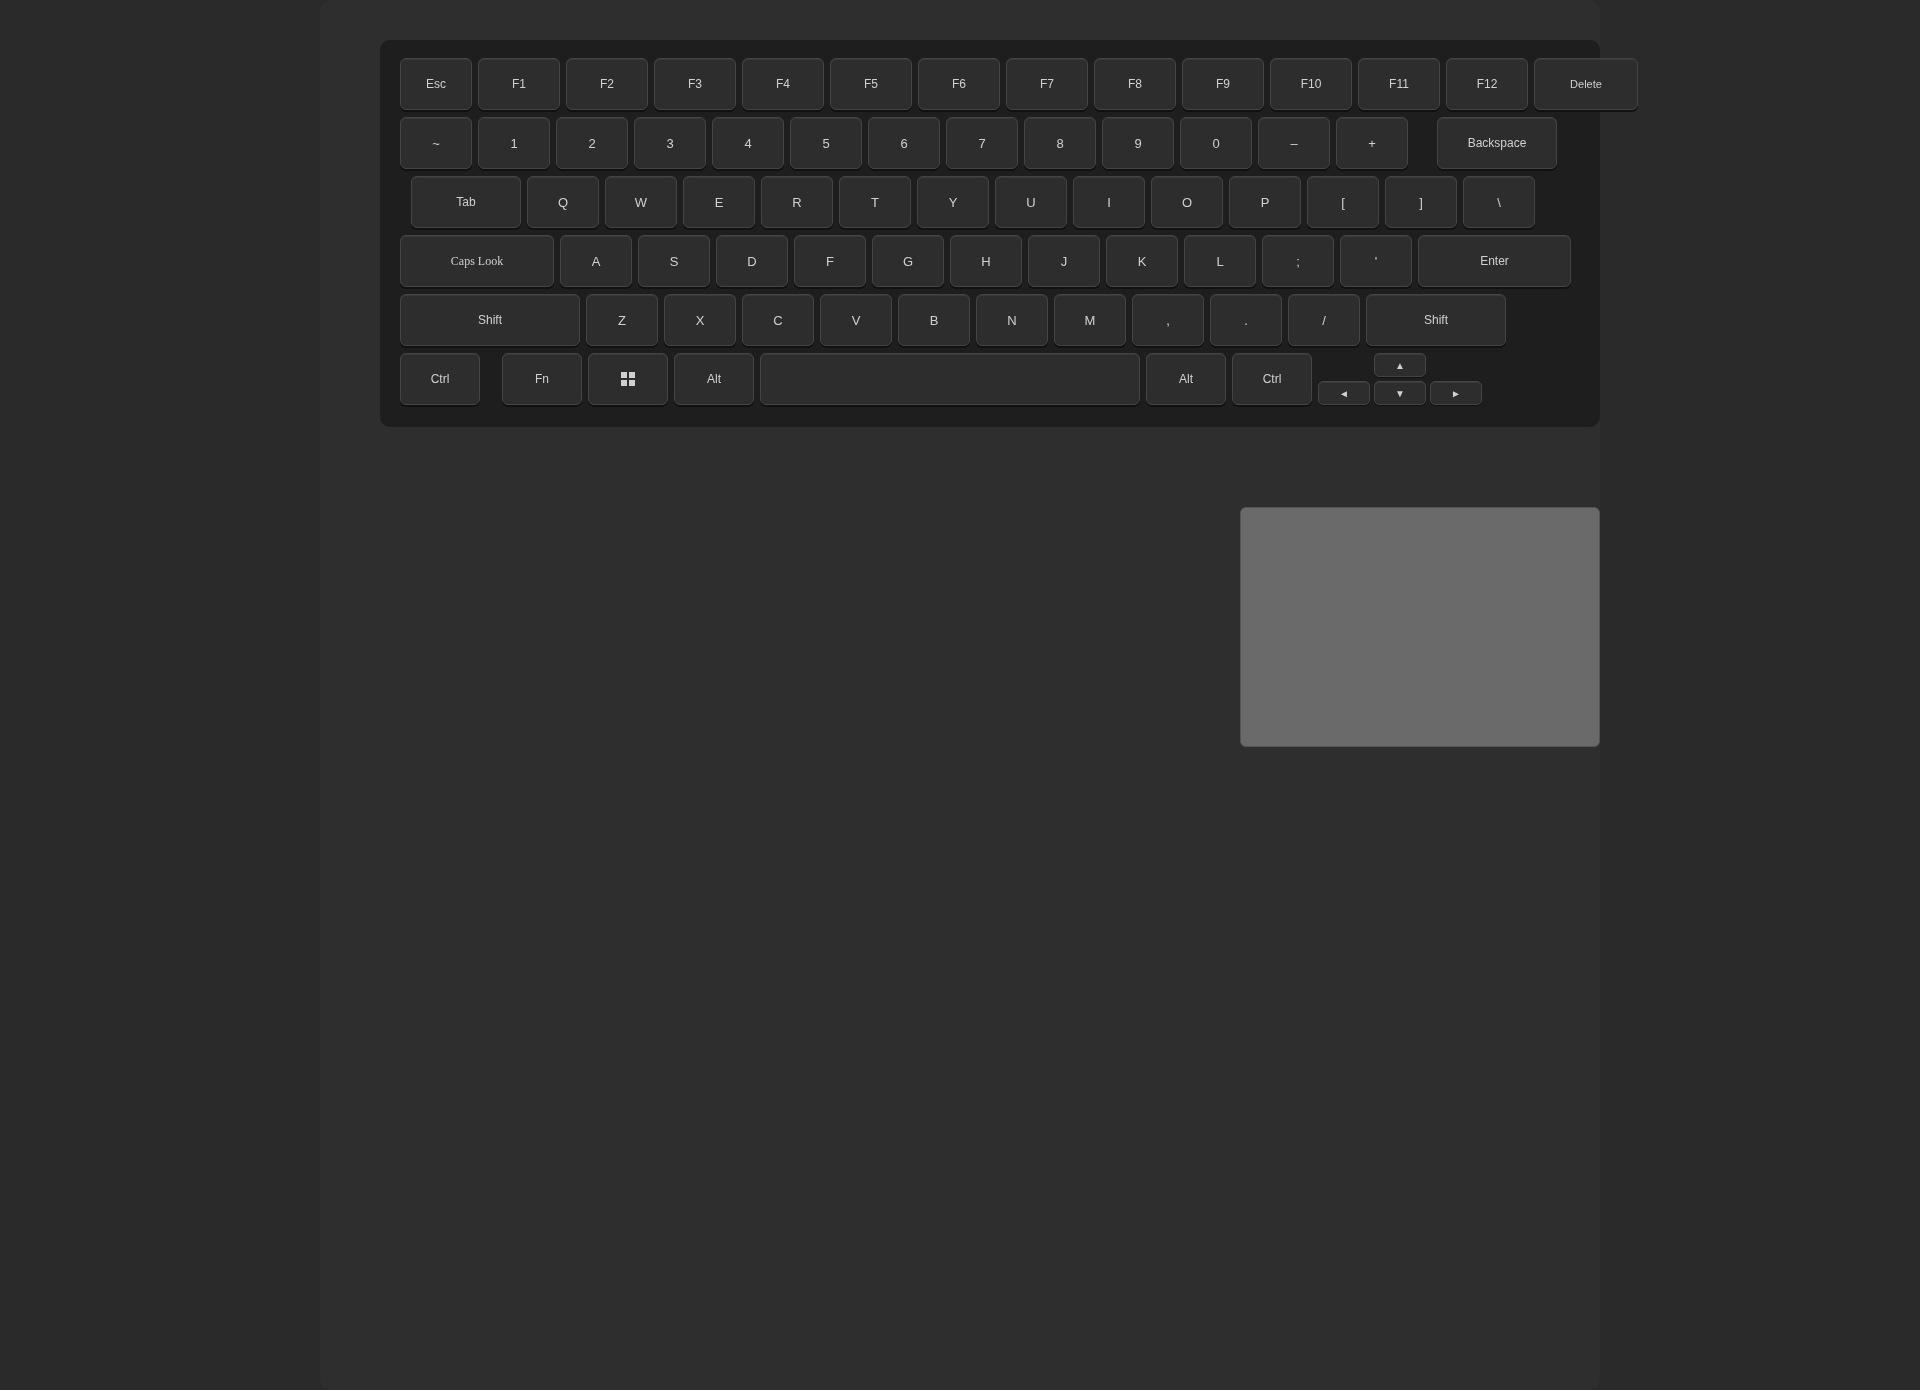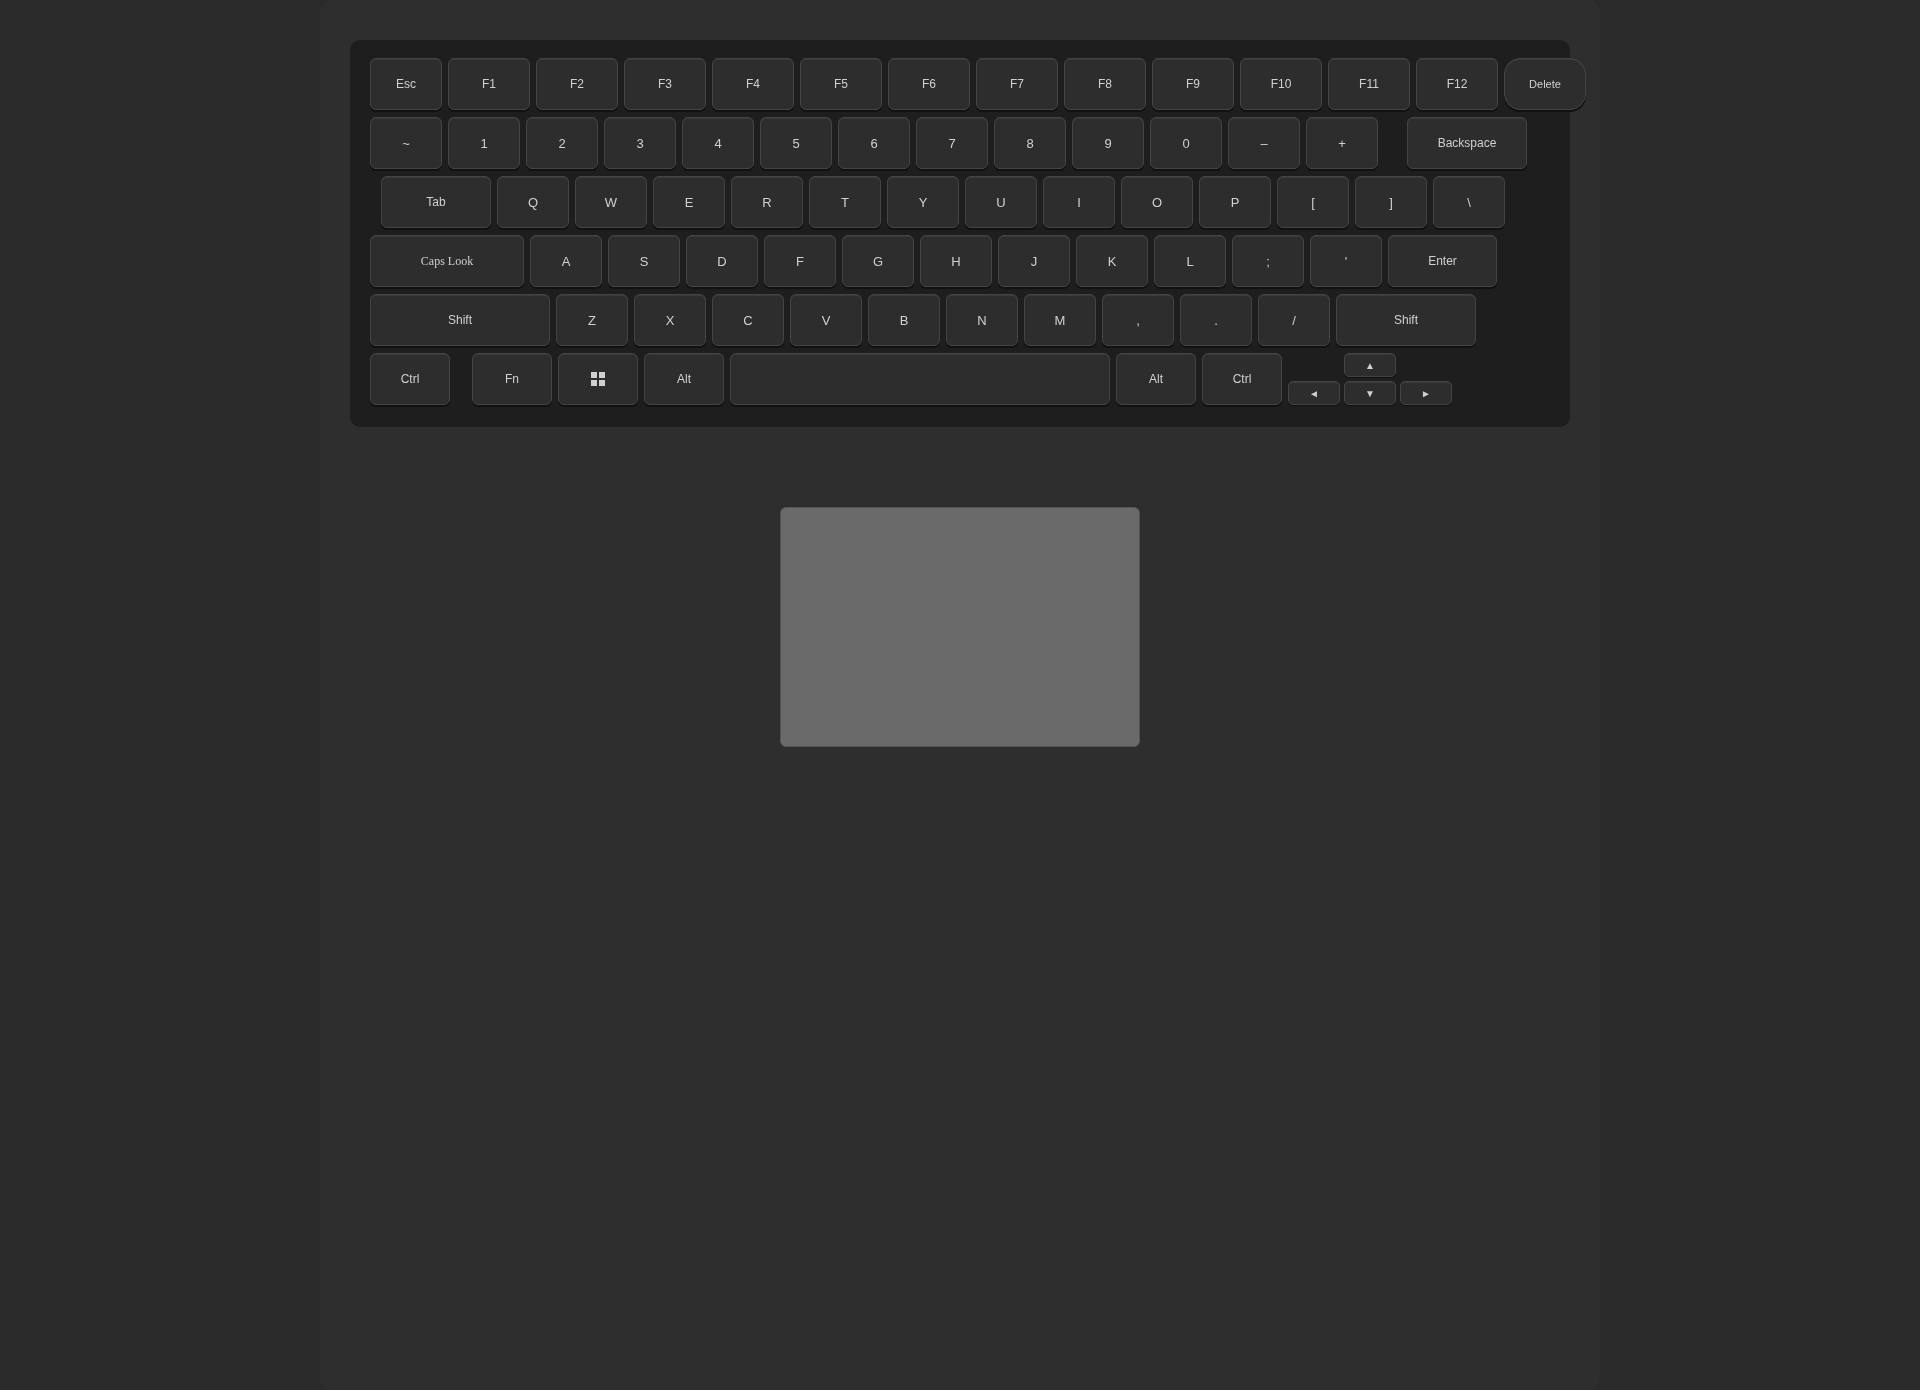--- a/index.html
+++ b/index.html
@@ -14,21 +14,21 @@
       overflow: hidden;
     }
 
     .laptop-body {
       width: 1280px;
       height: 1390px;
       background-color: #2e2e2e;
       border-radius: 12px;
       display: flex;
       flex-direction: column;
-      align-items: center;
+      align-items: flex-end;
       padding-top: 40px;
     }
 
     .keyboard-area {
       width: 1220px;
       background-color: #1e1e1e;
       border-radius: 10px;
       padding: 18px 20px 22px 20px;
       display: flex;
       flex-direction: column;
@@ -54,34 +54,34 @@
       height: 52px;
       cursor: pointer;
       user-select: none;
       box-shadow: 0 2px 0 #111, inset 0 1px 0 #3a3a3a;
       flex-shrink: 0;
     }
 
     
     .key-esc { width: 72px; font-size: 12px; }
     .key-f { width: 82px; font-size: 12px; }
-    .key-delete { width: 82px; font-size: 11px; border-radius: 16px; }
+    .key-delete { width: 104px; font-size: 11px; }
 
     
     .key-std { width: 72px; }
     .key-backspace { width: 120px; font-size: 12px; margin-left: 23px; }
     .key-tilde { width: 72px; }
 
     
     .key-tab { width: 110px; font-size: 12px; margin-left: 11px; }
     .key-backslash { width: 72px; }
 
     
     .key-caps { width: 154px; font-size: 12px; font-family: Liberation Serif, serif; }
-    .key-enter { width: 109px; font-size: 12px; }
+    .key-enter { width: 153px; font-size: 12px; }
 
     
     .key-shift-l { width: 180px; font-size: 12px; }
     .key-shift-r { width: 140px; font-size: 12px; }
 
     
     .key-ctrl { width: 80px; font-size: 12px; }
     .key-fn { width: 80px; font-size: 12px; margin-left: 16px; }
     .key-win { width: 80px; }
     .key-alt { width: 80px; font-size: 12px; }

